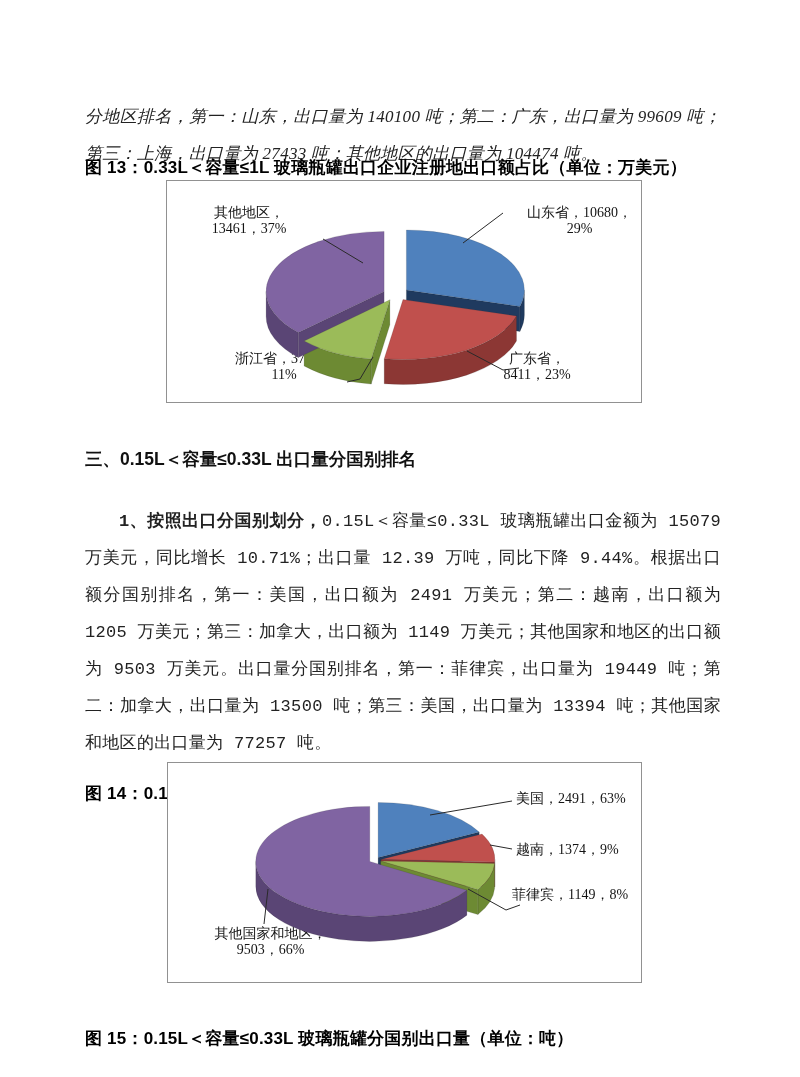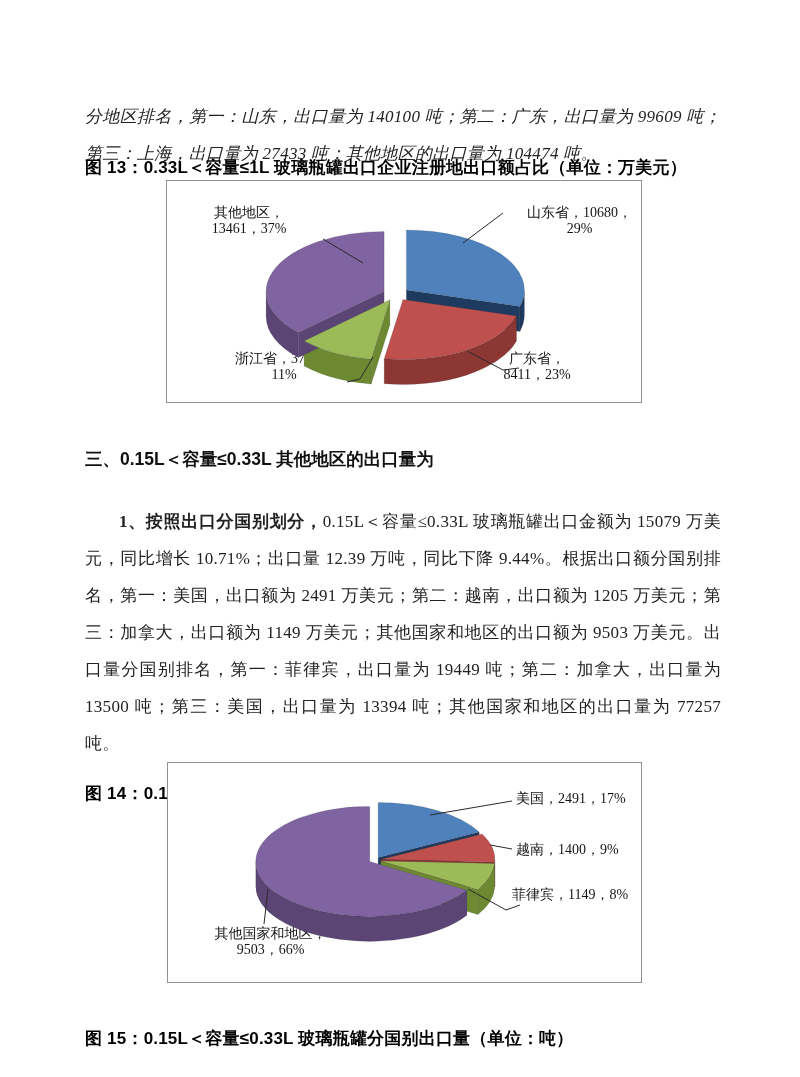--- a/index.html
+++ b/index.html
@@ -63,29 +63,29 @@
       </g>
       <g>
         <polyline points="296,62 336,32" fill="none" stroke="#2a2a2a" stroke-width="1"></polyline>
         <polyline points="300,170 336,189 352,187" fill="none" stroke="#2a2a2a" stroke-width="1"></polyline>
         <polyline points="206,176 193,198 180,201" fill="none" stroke="#2a2a2a" stroke-width="1"></polyline>
         <polyline points="196,82 156,58" fill="none" stroke="#2a2a2a" stroke-width="1"></polyline>
       </g>
     </svg>
   </div>
 
-<div class="abs section-heading" style="left:85px;top:444px;">三、0.15L＜容量≤0.33L 其他地区的出口量为</div>
+<div class="abs section-heading" style="left:85px;top:444px;">三、0.15L＜容量≤0.33L 出口量分国别排名</div>
 
-<p class="abs body-par" style="left:85px;top:486px;text-indent:2em;"><span class="lead-bold">1、按照出口分国别划分，</span><span>0.15L＜容量≤0.33L 玻璃瓶罐出口金额为 15079 万美元，同比增长 10.71%；出口量 12.39 万吨，同比下降 9.44%。根据出口额分国别排名，第一：美国，出口额为 2491 万美元；第二：越南，出口额为 1205 万美元；第三：加拿大，出口额为 1149 万美元；其他国家和地区的出口额为 9503 万美元。出口量分国别排名，第一：菲律宾，出口量为 19449 吨；第二：加拿大，出口量为 13500 吨；第三：美国，出口量为 13394 吨；其他国家和地区的出口量为 77257 吨。</span></p>
+<p class="abs body-par" style="left:85px;top:486px;text-indent:2em;font-family:Liberation Mono, monospace;"><span class="lead-bold">1、按照出口分国别划分，</span><span>0.15L＜容量≤0.33L 玻璃瓶罐出口金额为 15079 万美元，同比增长 10.71%；出口量 12.39 万吨，同比下降 9.44%。根据出口额分国别排名，第一：美国，出口额为 2491 万美元；第二：越南，出口额为 1205 万美元；第三：加拿大，出口额为 1149 万美元；其他国家和地区的出口额为 9503 万美元。出口量分国别排名，第一：菲律宾，出口量为 19449 吨；第二：加拿大，出口量为 13500 吨；第三：美国，出口量为 13394 吨；其他国家和地区的出口量为 77257 吨。</span></p>
 
 <div class="abs fig-title" style="left:85px;top:733px;margin-top:48px;">图 14：0.15L＜容量≤0.33L 玻璃瓶罐分国别出口金额（单位：万美元）</div>
 
 <div class="chart-frame" style="left:167px;top:762px;width:473px;height:219px;">
-<div class="pie-label" style="left: 348px; top: 28px; width: 140px; text-align: left;">美国，2491，17%</div>
-    <div class="pie-label" style="left: 348px; top: 79px; width: 140px; text-align: left;">越南，1400，9%</div>
+<div class="pie-label" style="left: 348px; top: 28px; width: 140px; text-align: left;">美国，2491，63%</div>
+    <div class="pie-label" style="left: 348px; top: 79px; width: 140px; text-align: left;">越南，1374，9%</div>
     <div class="pie-label" style="left: 344px; top: 124px; width: 150px; text-align: left;">菲律宾，1149，8%</div>
     <div class="pie-label" style="left: 0px; top: 163px; width: 205px; text-align: center;">其他国家和地区，<br>9503，66%</div>
     <svg width="473" height="219" viewBox="0 0 473 219">
       <g>
         <path d="M 210.1 94.5 L 311.2 69.1 L 311.2 94.1 L 210.1 119.5 Z" fill="#1f3a5f" stroke="rgba(40,40,40,0.25)" stroke-width="0.6"></path>
         <path d="M 326.9 96.4 A 114 55 0 0 1 326.7 99.0 L 326.7 124.0 A 114 55 0 0 0 326.9 121.4 Z" fill="#8c3734" stroke="rgba(40,40,40,0.25)" stroke-width="0.6"></path>
         <path d="M 212.9 96.4 L 326.7 99.0 L 326.7 124.0 L 212.9 121.4 Z" fill="#8c3734" stroke="rgba(40,40,40,0.25)" stroke-width="0.6"></path>
         <path d="M 326.6 100.5 A 114 55 0 0 1 309.9 126.6 L 309.9 151.6 A 114 55 0 0 0 326.6 125.5 Z" fill="#6d8a33" stroke="rgba(40,40,40,0.25)" stroke-width="0.6"></path>
         <path d="M 212.7 97.9 L 309.9 126.6 L 309.9 151.6 L 212.7 122.9 Z" fill="#6d8a33" stroke="rgba(40,40,40,0.25)" stroke-width="0.6"></path>
         <path d="M 298.9 127.2 A 114 55 0 0 1 87.8 98.4 L 87.8 123.4 A 114 55 0 0 0 298.9 152.2 Z" fill="#5a4575" stroke="rgba(40,40,40,0.25)" stroke-width="0.6"></path>

